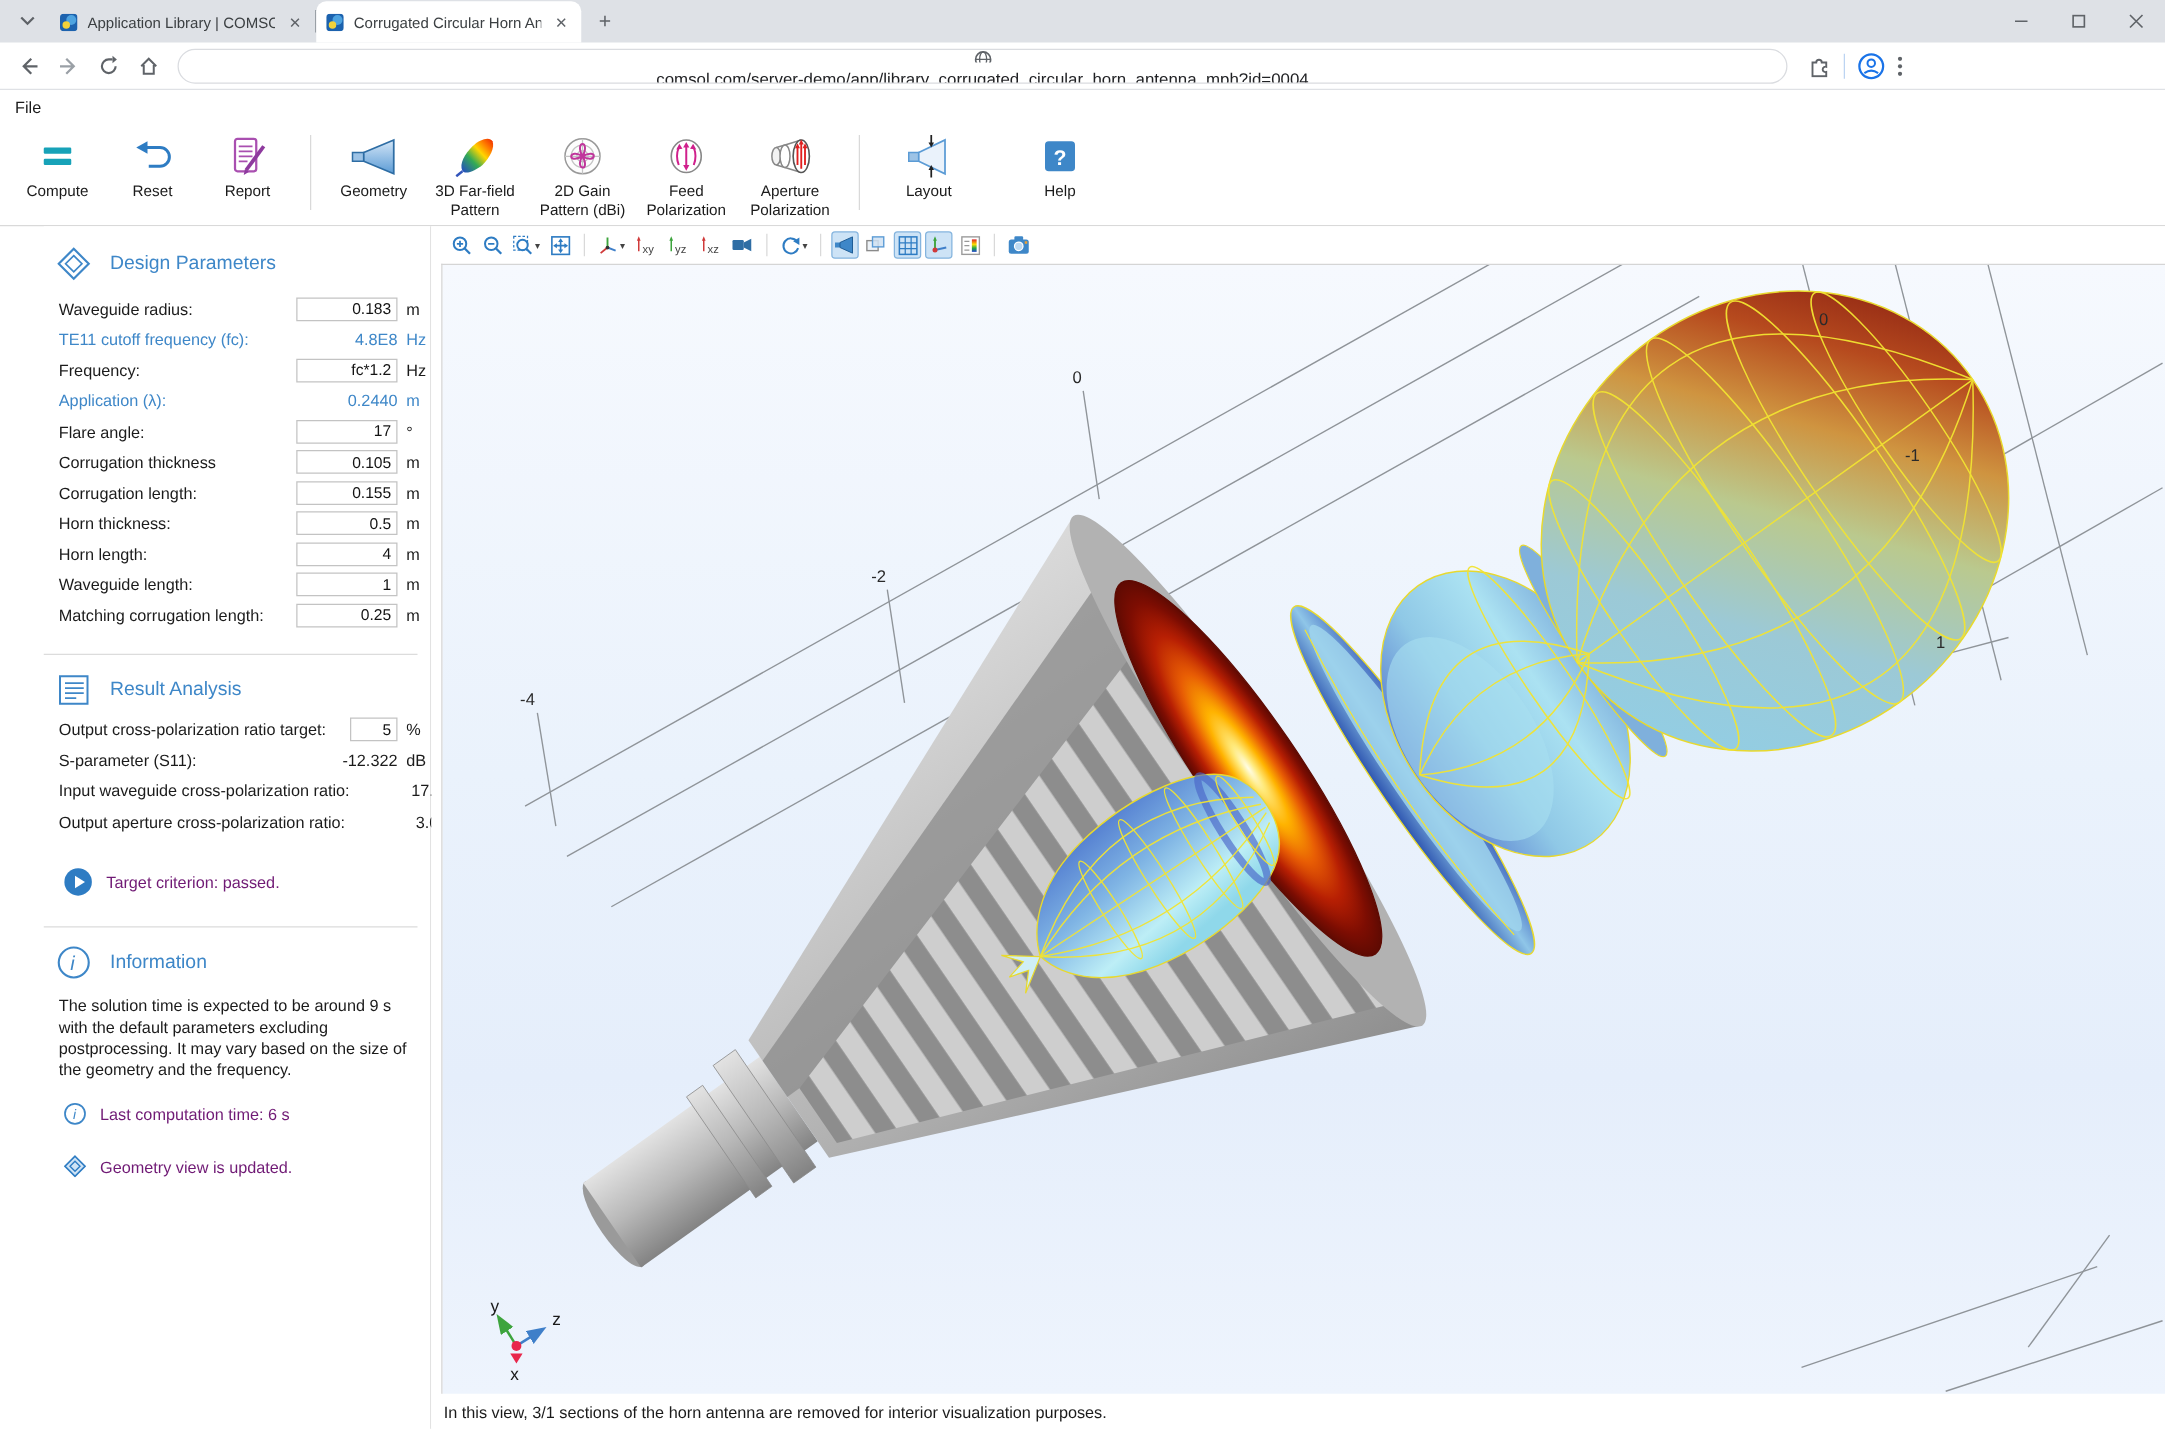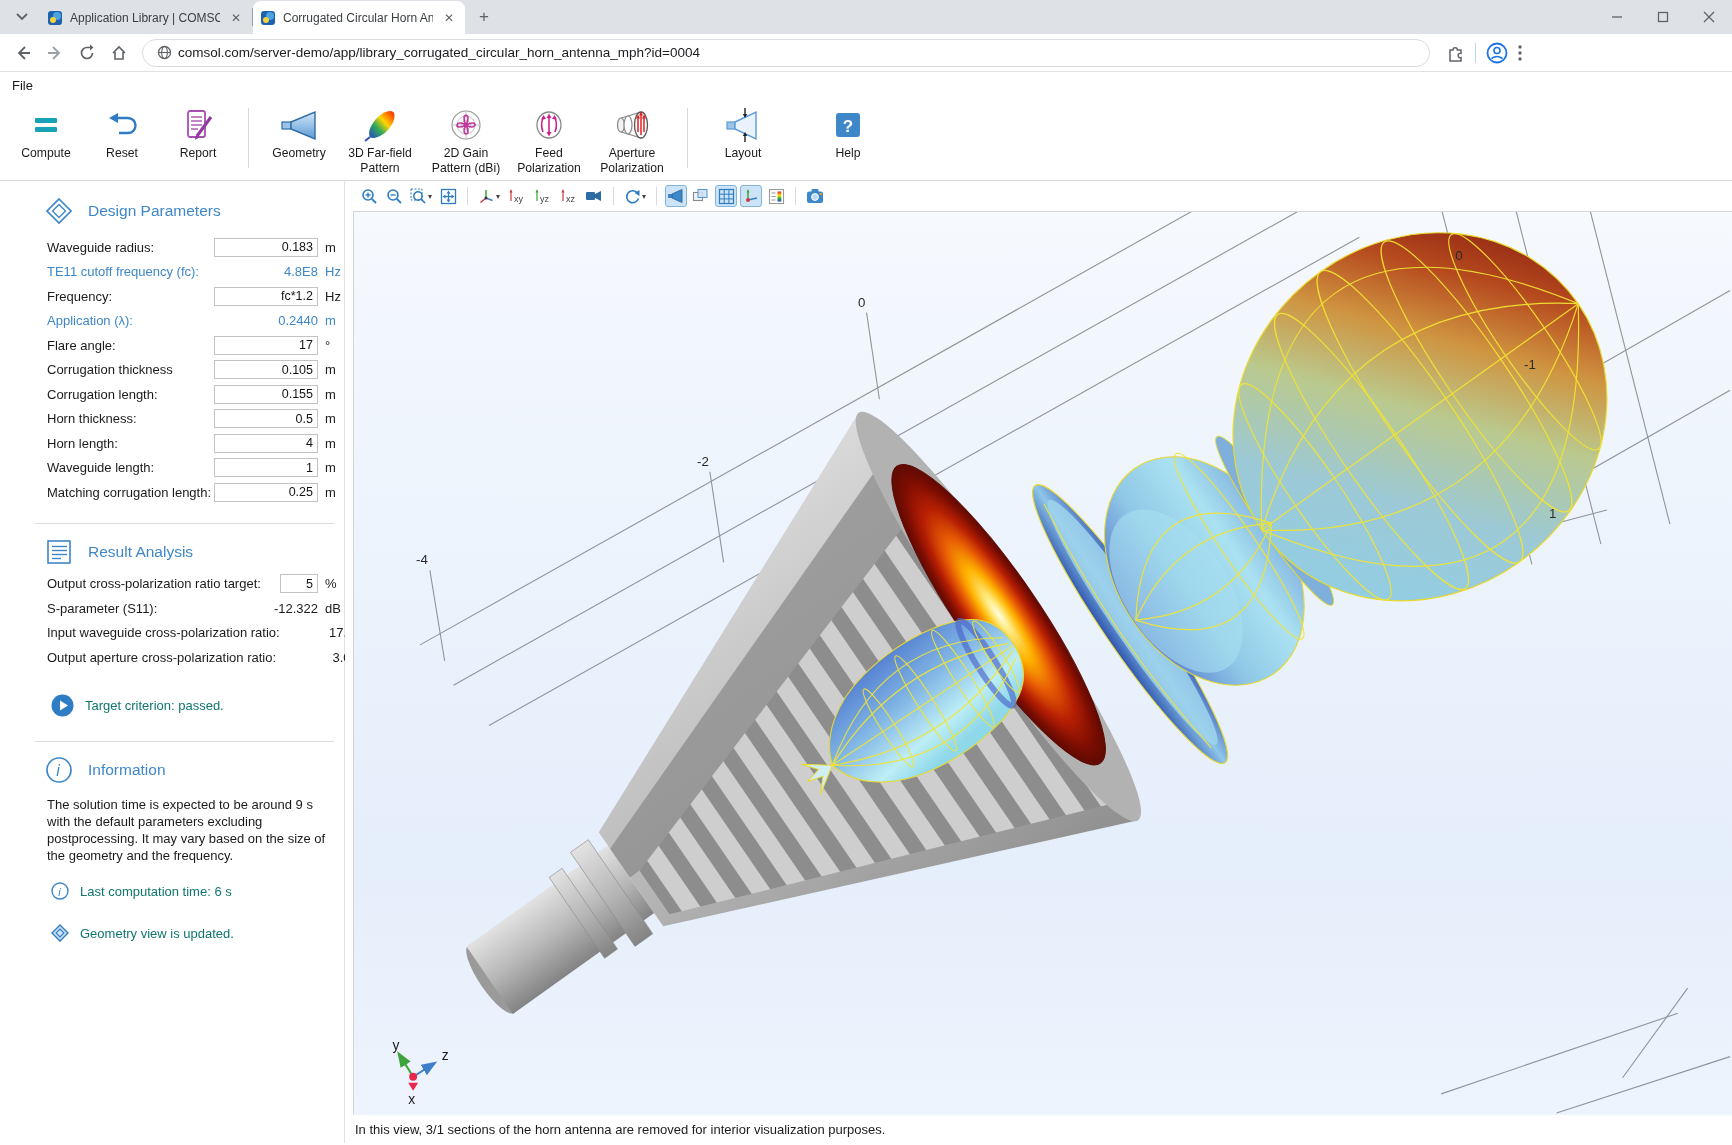--- a/index.html
+++ b/index.html
@@ -13,21 +13,21 @@
   .tab.active { background:#fff; }
   .tab .title { flex:1; white-space:nowrap; overflow:hidden; }
   .tab .close { width:16px; height:16px; display:flex; align-items:center; justify-content:center; border-radius:8px; color:#5f6368; font-size:12px; }
   .tabsep { width:1px; height:18px; background:#9aa0a6; margin-bottom:8px; }
   .newtab { width:26px; height:26px; margin:0 0 4px 6px; display:flex; align-items:center; justify-content:center; color:#5f6368; font-size:17px; border-radius:13px; }
   .wincontrols { position:absolute; right:0; top:0; height:34px; display:flex; }
   .winbtn { width:46px; height:34px; display:flex; align-items:center; justify-content:center; color:#5f6368; }
 
   .btoolbar { height:38px; background:#fff; display:flex; align-items:center; padding:0 8px; gap:2px; border-bottom:1px solid #dfe1e5; }
   .navbtn { width:30px; height:30px; display:flex; align-items:center; justify-content:center; border-radius:15px; }
-  .urlbar { width:1288px; height:28px; margin-left:6px; border:1px solid #dadce0; border-radius:14px; display:flex; align-items:center; gap:6px; padding:0 14px; background:#fff; }
+  .urlbar { width:1288px; height:28px; margin-left:6px; border:1px solid #dadce0; border-radius:14px; display:flex; align-items:center; gap:6px; padding:0 14px; background:#fff;flex-direction:column; }
   .urltext { font-size:13.5px; color:#202124; white-space:nowrap; overflow:hidden; }
   .tb-right { display:flex; align-items:center; gap:10px; margin-left:14px; }
   .tbsep { width:1px; height:20px; background:#bcd4f2; }
 
   
   .menubar { height:27px; background:#fff; display:flex; align-items:center; padding-left:12px; font-size:13px; color:#1b1b1b; }
   .ribbon { height:82px; background:#fff; border-bottom:1px solid #d9d9d9; display:flex; align-items:flex-start; padding-left:8px; }
   .rbtn { display:flex; flex-direction:column; align-items:center; padding-top:7px; font-size:12.2px; color:#1b1b1b; }
   .rbtn .ricon { height:38px; display:flex; align-items:center; justify-content:center; }
   .rbtn .rlabel { margin-top:2px; text-align:center; line-height:1.22; }
@@ -37,27 +37,27 @@
   .main { display:flex; height:962px; }
 
   
   .sidebar { width:310px; border-right:1px solid #e2e2e2; background:#fff; padding-top:2px;margin-left:35px; }
   .shead { display:flex; align-items:center; gap:15px; padding:14px 0 4px 10px; }
   .stitle { font-size:15.5px; color:#3e87c8; }
   .rows { margin-top:6px; }
   .prow { display:flex; align-items:center; height:24.5px; padding-left:12px; font-size:13px; color:#1b1b1b; }
   .plabel { flex:1; white-space:nowrap; }
   .pfield { display:flex; align-items:center; }
-  .pinput { width:104px; height:19px; border:1px solid #c3c3c3; font-family:"Liberation Sans",sans-serif; font-size:12.5px; text-align:right; padding:0 4px; color:#141414; background:#fff; }
+  .pinput { width:81px; height:19px; border:1px solid #c3c3c3; font-family:"Liberation Sans",sans-serif; font-size:12.5px; text-align:right; padding:0 4px; color:#141414; background:#fff; }
   .pinput.narrow { width:38px; }
   .pvalue { width:89px; text-align:right; font-size:13px; }
   .punit { width:26px; padding-left:7px; }
   .blue { color:#3e87c8; }
   .sdiv { height:1px; background:#dcdcdc; margin:18px 10px 0 0; }
-  .srow { display:flex; align-items:center; gap:11px; padding-left:16px; font-size:13px; color:#0f766e; }
+  .srow { display:flex; align-items:center; gap:11px; padding-left:16px; font-size:13px; color:#701a75; }
   .ipara { padding:8px 16px 0 12px; font-size:13px; line-height:1.32; color:#1b1b1b; }
 
   
   .graphics { flex:1; display:flex; flex-direction:column; background:#fff; padding-left:8px; }
   .gtoolbar { height:30px; display:flex; align-items:center; gap:3px; padding:3px 0 3px 5px; }
   .gbtn { height:22px; min-width:22px; display:flex; align-items:center; justify-content:center; border-radius:3px; border:1px solid transparent; padding:0 1px; }
   .gbtn.toggled { background:#cde3f6; border:1px solid #84b4de; }
   .caret { font-size:8px; color:#444; margin-left:1px; }
   .gsep { width:1px; height:18px; background:#d9d9d9; margin:0 5px; }
   .canvas { position:relative; flex:1; border-top:1px solid #d5d5d5; border-left:1px solid #d5d5d5;

